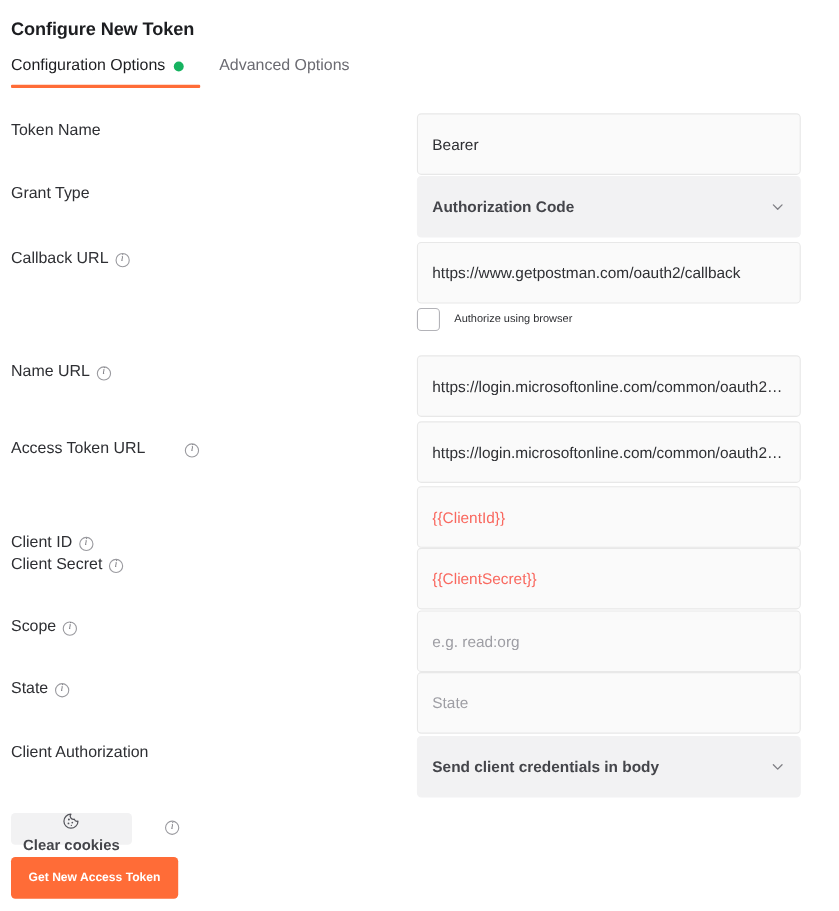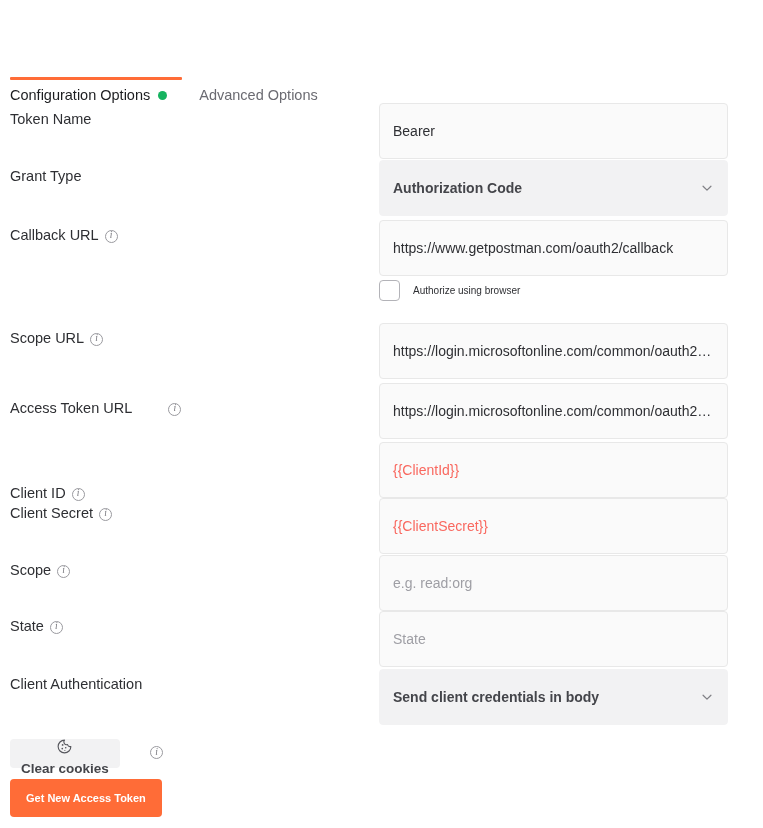--- a/index.html
+++ b/index.html
@@ -20,21 +20,20 @@
     letter-spacing: -0.1px;
   }
   .tabs {
     position: absolute; left: 10px; top: 52px;
     display: flex; align-items: center; gap: 32px;
   }
   .tab {
     display: flex; align-items: center; gap: 8px;
     font-size: 14.5px; color: #6b6b72; cursor: pointer;
     padding-bottom: 2px;
-    margin-top: 35px;
   }
   .tab.active { color: #1c1d20; }
   .dot {
     width: 9px; height: 9px; border-radius: 50%;
     background: #16b360; display: inline-block;
   }
   .tab-underline {
     position: absolute; left: 10px; top: 77px;
     width: 172px; height: 3px; background: #ff6c37; border-radius: 1px;
   }
@@ -100,20 +99,21 @@
     background: #ff6c37; color: #fff; font-size: 11px; font-weight: bold;
     font-family: "Liberation Sans", sans-serif; cursor: pointer;
     display: flex; align-items: center;
   }
 </style>
 </head>
 <body>
 
 <div class="page">
 
+  <div class="title">Configure New Token</div>
 
   <div class="tabs">
     <div class="tab active">
       <span>Configuration Options</span>
       <span class="dot"></span>
     </div>
     <div class="tab">
       <span>Advanced Options</span>
     </div>
   </div>
@@ -150,21 +150,21 @@
     </div>
   </div>
 
   <div class="check-row" style="top:280px;">
     <span class="box"></span>
     <span class="check-label">Authorize using browser</span>
   </div>
 
   <div class="row" style="top:323px;">
     <div class="label" style="top:7px;">
-      <span>Scope URL</span>
+      <span>Name URL</span>
       <span class="info">i</span>
     </div>
     <div class="field input">
       <span class="txt">https://login.microsoftonline.com/common/oauth2/v2.0/authorize</span>
     </div>
   </div>
 
   <div class="row" style="top:383px;">
     <div class="label" style="top:17px;gap:36px;">
       <span>Access Token URL</span>
@@ -210,21 +210,21 @@
       <span>State</span>
       <span class="info">i</span>
     </div>
     <div class="field input ph">
       <span class="txt">State</span>
     </div>
   </div>
 
   <div class="row" style="top:669px;">
     <div class="label" style="top:7px;">
-      <span>Client Authentication</span>
+      <span>Client Authorization</span>
     </div>
     <div class="field select">
       <span class="txt">Send client credentials in body</span>
       <svg class="chev" viewBox="0 0 16 16">
         <path d="M3.5 6 L8 10.5 L12.5 6" fill="none" stroke="#5a5a60" stroke-width="1.4" stroke-linecap="round" stroke-linejoin="round"></path>
       </svg>
     </div>
   </div>
 
   <div class="cookies">

